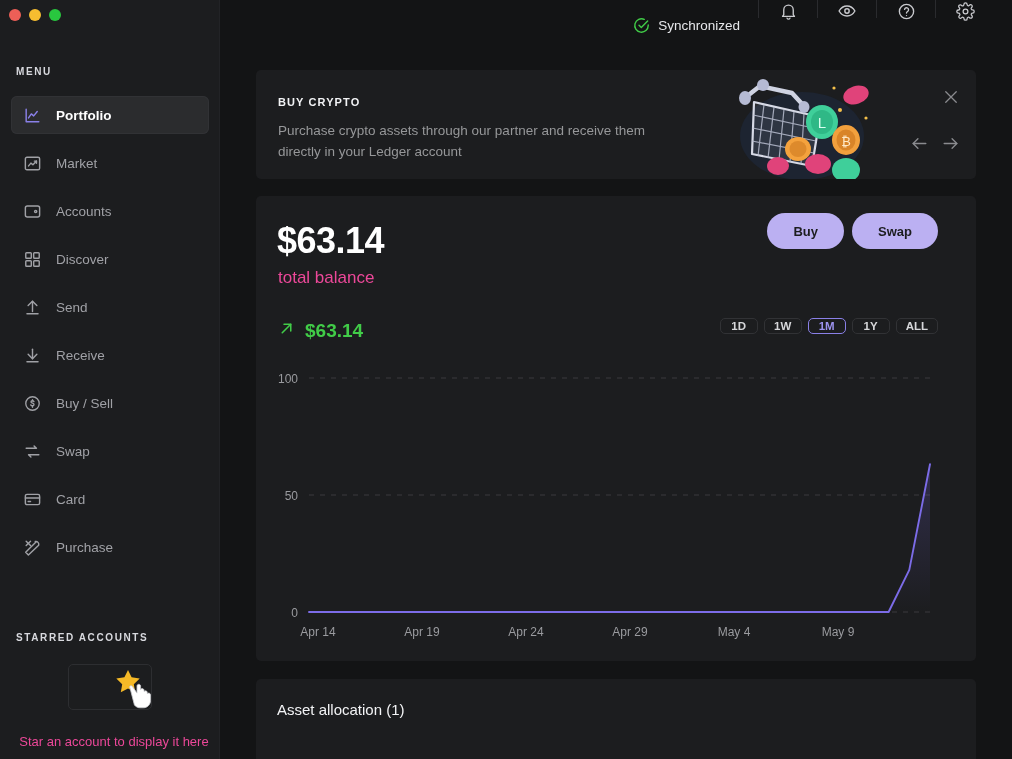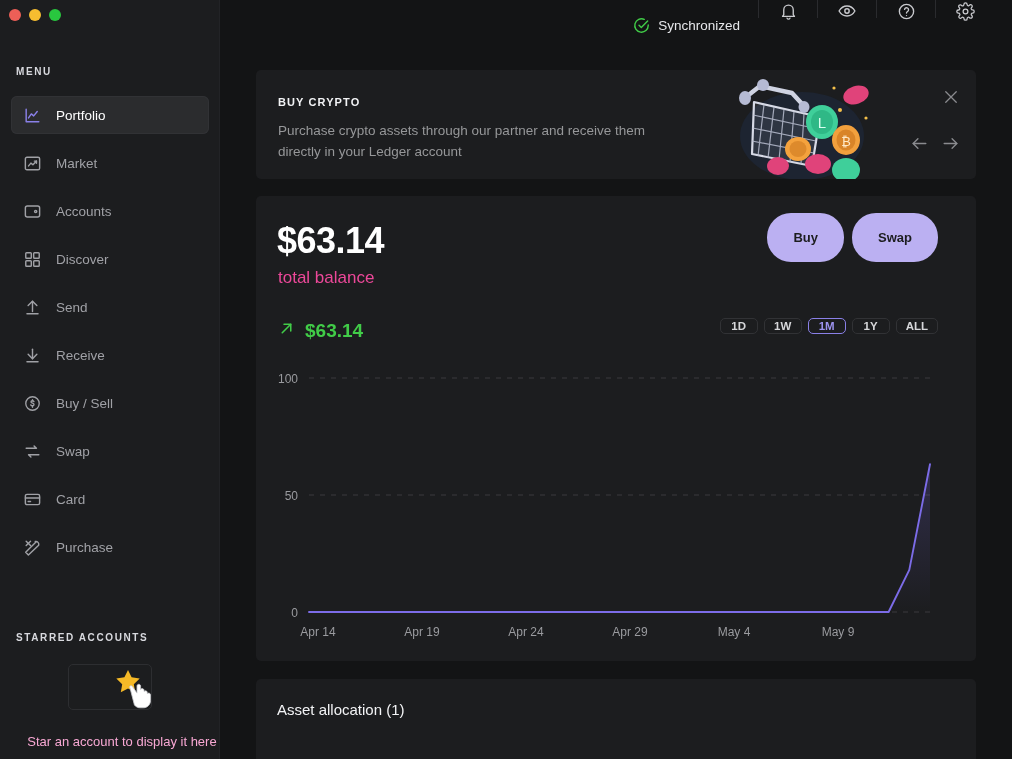--- a/index.html
+++ b/index.html
@@ -35,35 +35,35 @@
   .nav-item {
     display: flex; align-items: center; gap: 14px;
     height: 38px; margin: 0 11px 10px 11px;
     padding: 0 11px; border-radius: 6px;
     color: #a0a1a6; font-size: 13.5px; cursor: pointer;
   }
   .nav-item .ico { width: 20px; height: 20px; display:flex; align-items:center; justify-content:center; flex:0 0 20px;}
   .nav-item svg { display:block; }
   .nav-item.active {
     background: #2b2c2e;
-    color: #ffffff; font-weight: normal;
+    color: #ffffff; font-weight: bold;
     box-shadow: inset 0 0 0 1px #313235;
   }
   .nav-item.active .ico { color: #8a80e8; }
 
   .starred-label { position: absolute; top: 632px; left: 0; }
   .starred-box {
     position: absolute; top: 664px; left: 68px;
     width: 84px; height: 46px;
     border: 1px solid #2d2e31; border-radius: 5px;
   }
   .star-cursor { position: absolute; top: 666px; left: 110px; width: 52px; height: 52px; }
   .starred-text {
-    position: absolute; top: 732px; left: 12px; width: 220px;
-    text-align: center; color: #f9a8d4; font-size: 13px; line-height: 19px;
+    position: absolute; top: 732px; left: 4px; width: 220px;
+    text-align: center; color: #ec4899; font-size: 13px; line-height: 19px;
   }
 
   
   .main { flex: 1; position: relative; background: #131415; height: 759px; }
 
   .topbar {
     height: 50px; display: flex; 
     justify-content: flex-end; padding-right: 36px; gap: 0;
   }
   .sync { display: flex; align-items: center; gap: 8px; color: #e6e7ea; font-size: 13.5px; }
@@ -104,21 +104,21 @@
   }
   .bal-sub { position: absolute; top: 72px; left: 22px; font-size: 17px; color: #ec4899; }
   .bal-delta {
     position: absolute; top: 124px; left: 22px;
     display: flex; align-items: center; gap: 10px;
     font-size: 19px; font-weight: bold; color: #41cc48;
   }
   .actions { position: absolute; top: 17px; right: 38px; display: flex; gap: 8px; }
   .pill {
     background: #bbb0f2; color: #1c1d1f; font-size: 13px; font-weight: bold;
-    border: none; border-radius: 24px; padding: 0 26px; height: 49px; cursor: pointer;
+    border: none; border-radius: 24px; padding: 0 26px; height: 36px; cursor: pointer;
     font-family: "Liberation Sans", sans-serif;
   }
   .ranges { position: absolute; top: 122px; right: 38px; display: flex; gap: 6px; }
   .range {
     min-width: 38px; height: 16px; border-radius: 5px;
     background: transparent; border: 1px solid #313235;
     color: #d6d7da; font-size: 11.5px; font-weight: bold;
     display: flex; align-items: center; justify-content: center;
     padding: 0 9px; cursor: pointer; font-family: "Liberation Sans", sans-serif;
   }

